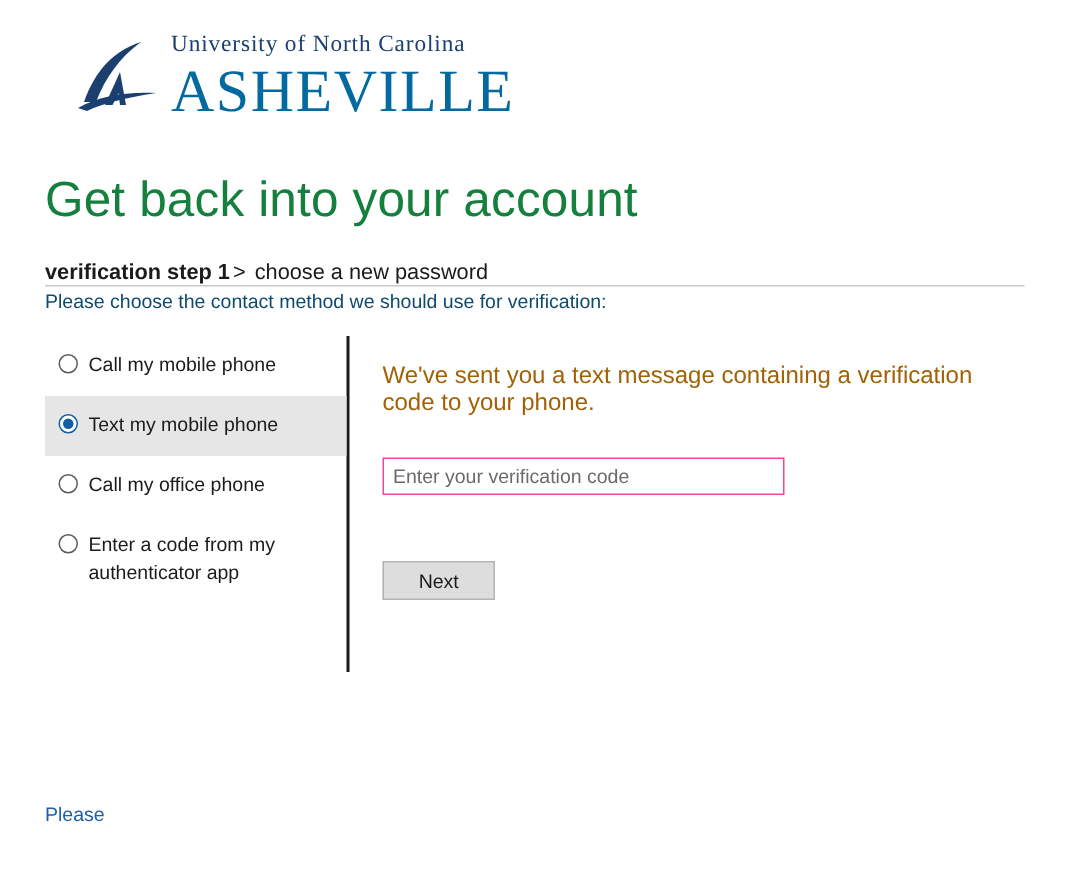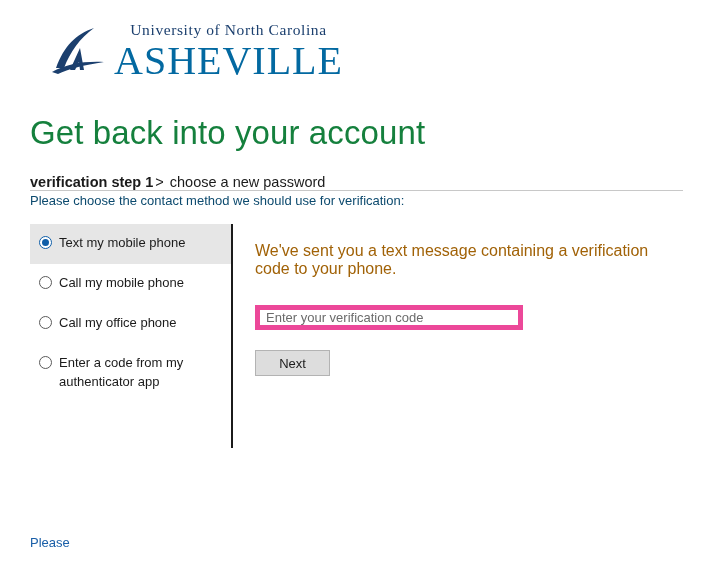--- a/index.html
+++ b/index.html
@@ -40,21 +40,20 @@
     left: 84px;
     top: 22px;
     line-height: 1;
   }
   .logo-line1 {
     font-family: "Liberation Serif", serif;
     font-size: 15.5px;
     letter-spacing: 0.6px;
     color: #1b3f6e;
     white-space: nowrap;
-    text-align: center;
   }
   .logo-line2 {
     font-family: "Liberation Serif", serif;
     font-size: 40px;
     letter-spacing: 1px;
     color: #0369a1;
     margin-top: 3px;
     white-space: nowrap;
   }
 
@@ -157,33 +156,33 @@
   .sent-message {
     font-size: 16px;
     color: #a16207;
     margin: 0 0 0 0;
   }
   .code-input {
     margin-top: 27px;
     width: 268px;
     height: 25px;
     box-sizing: border-box;
-    border: 5px solid #ec4899;
+    border: 1px solid #ec4899;
     font-family: "Liberation Sans", sans-serif;
     font-size: 13px;
     padding: 2px 6px;
     color: #15803d;
     background: #fff;
     outline: none;
   }
   .code-input::placeholder {
     color: #6b6b6b;
   }
   .next-button {
-    margin-top: 20px;
+    margin-top: 44px;
     width: 75px;
     height: 26px;
     background: #dddddd;
     border: 1px solid #b3b3b3;
     font-family: "Liberation Sans", sans-serif;
     font-size: 13px;
     color: #1b1b1b;
     cursor: pointer;
   }
 
@@ -223,27 +222,27 @@
 
   <div class="breadcrumb">
     <span class="step-current">verification step 1</span><span class="sep">&gt;</span> <span class="step-next">choose a new password</span>
   </div>
 
   <div class="instruction">Please choose the contact method we should use for verification:</div>
 
   <div class="columns">
 
     <div class="left-col">
+      <div class="option">
+        <span class="radio"></span>
+        <span class="option-label">Call my mobile phone</span>
+      </div>
       <div class="option selected">
         <span class="radio"></span>
         <span class="option-label">Text my mobile phone</span>
-      </div>
-      <div class="option">
-        <span class="radio"></span>
-        <span class="option-label">Call my mobile phone</span>
       </div>
       <div class="option">
         <span class="radio"></span>
         <span class="option-label">Call my office phone</span>
       </div>
       <div class="option">
         <span class="radio"></span>
         <span class="option-label">Enter a code from my authenticator app</span>
       </div>
     </div>

